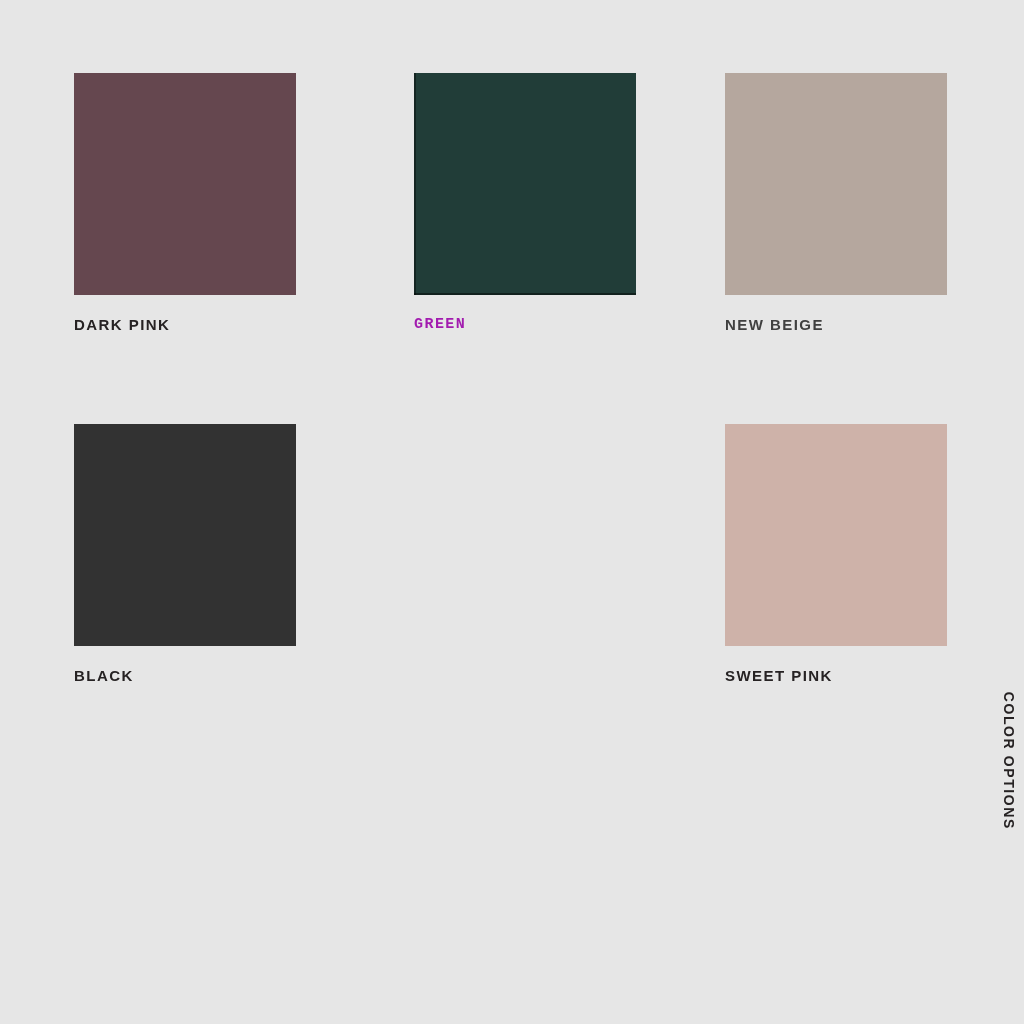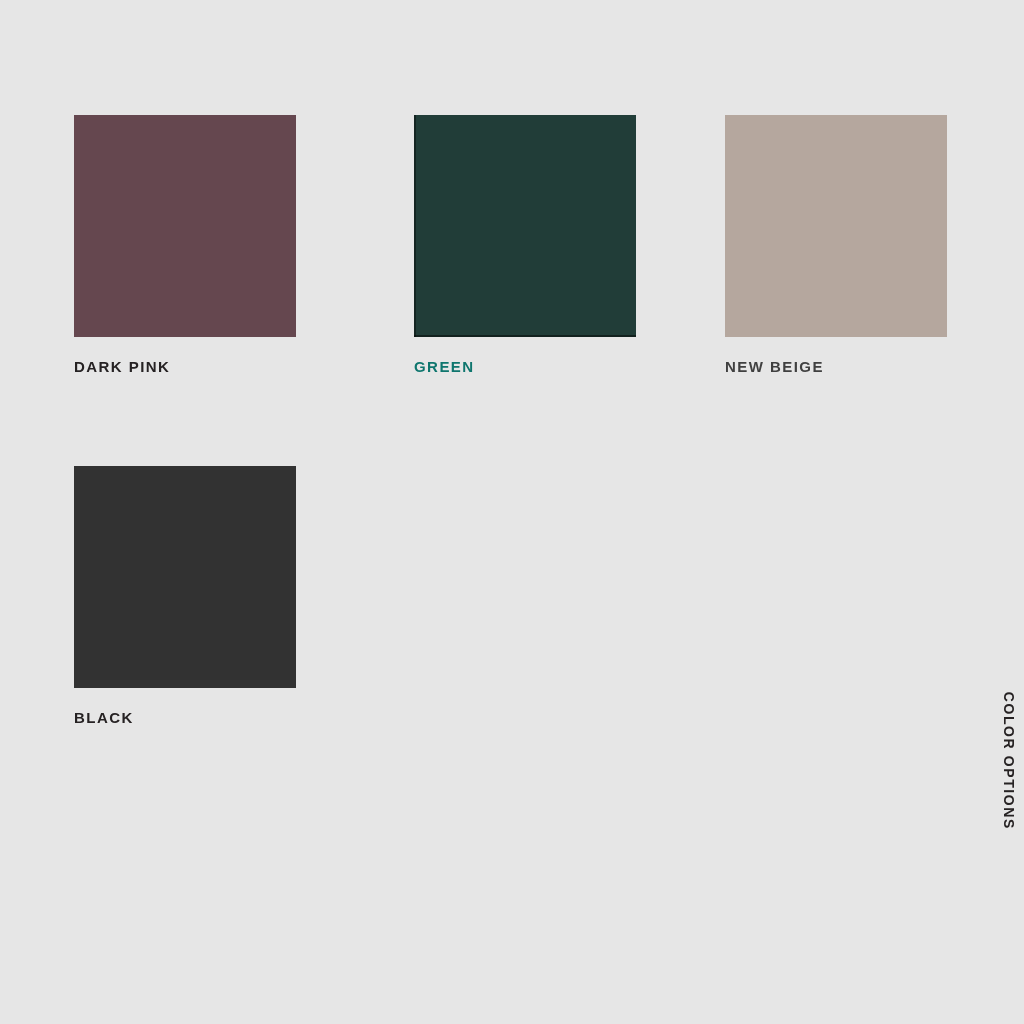--- a/index.html
+++ b/index.html
@@ -21,21 +21,20 @@
     position: absolute;
     left: 0;
     top: 0;
     width: 1024px;
     height: 1024px;
   }
 
   .swatch-cell {
     position: absolute;
     width: 222px;
-    margin-top: 42px;
   }
 
   .swatch-chip {
     width: 222px;
     height: 222px;
     box-sizing: border-box;
     display: block;
   }
 
   .swatch-chip.bordered {
@@ -89,31 +88,35 @@
 
 <div id="palette-board">
 
   <div class="swatch-cell col-1 row-1">
     <div class="swatch-chip" style="background-color: rgb(101, 71, 79);"></div>
     <div class="swatch-label" style="color: rgb(38, 34, 35);">DARK PINK</div>
   </div>
 
   <div class="swatch-cell col-2 row-1">
     <div class="swatch-chip edged" style="background-color: rgb(33, 61, 56);"></div>
-    <div class="swatch-label" style="color: #0f766e;">GREEN</div>
+    <div class="swatch-label" style="color: #a21caf; font-family: Liberation Mono, monospace;">GREEN</div>
   </div>
 
   <div class="swatch-cell col-3 row-1">
     <div class="swatch-chip" style="background-color: rgb(181, 167, 158);"></div>
     <div class="swatch-label" style="color: #404040;">NEW BEIGE</div>
   </div>
 
   <div class="swatch-cell col-1 row-2">
     <div class="swatch-chip" style="background-color: rgb(50, 50, 50);"></div>
     <div class="swatch-label" style="color: rgb(38, 34, 35);">BLACK</div>
   </div>
 
 
+  <div class="swatch-cell col-3 row-2">
+    <div class="swatch-chip" style="background-color: rgb(206, 178, 169);"></div>
+    <div class="swatch-label" style="color: rgb(38, 34, 35);">SWEET PINK</div>
+  </div>
 
 
   <div id="side-caption" style="color: rgb(38, 34, 35);">COLOR OPTIONS</div>
 
 </div>
 
 </body></html>

